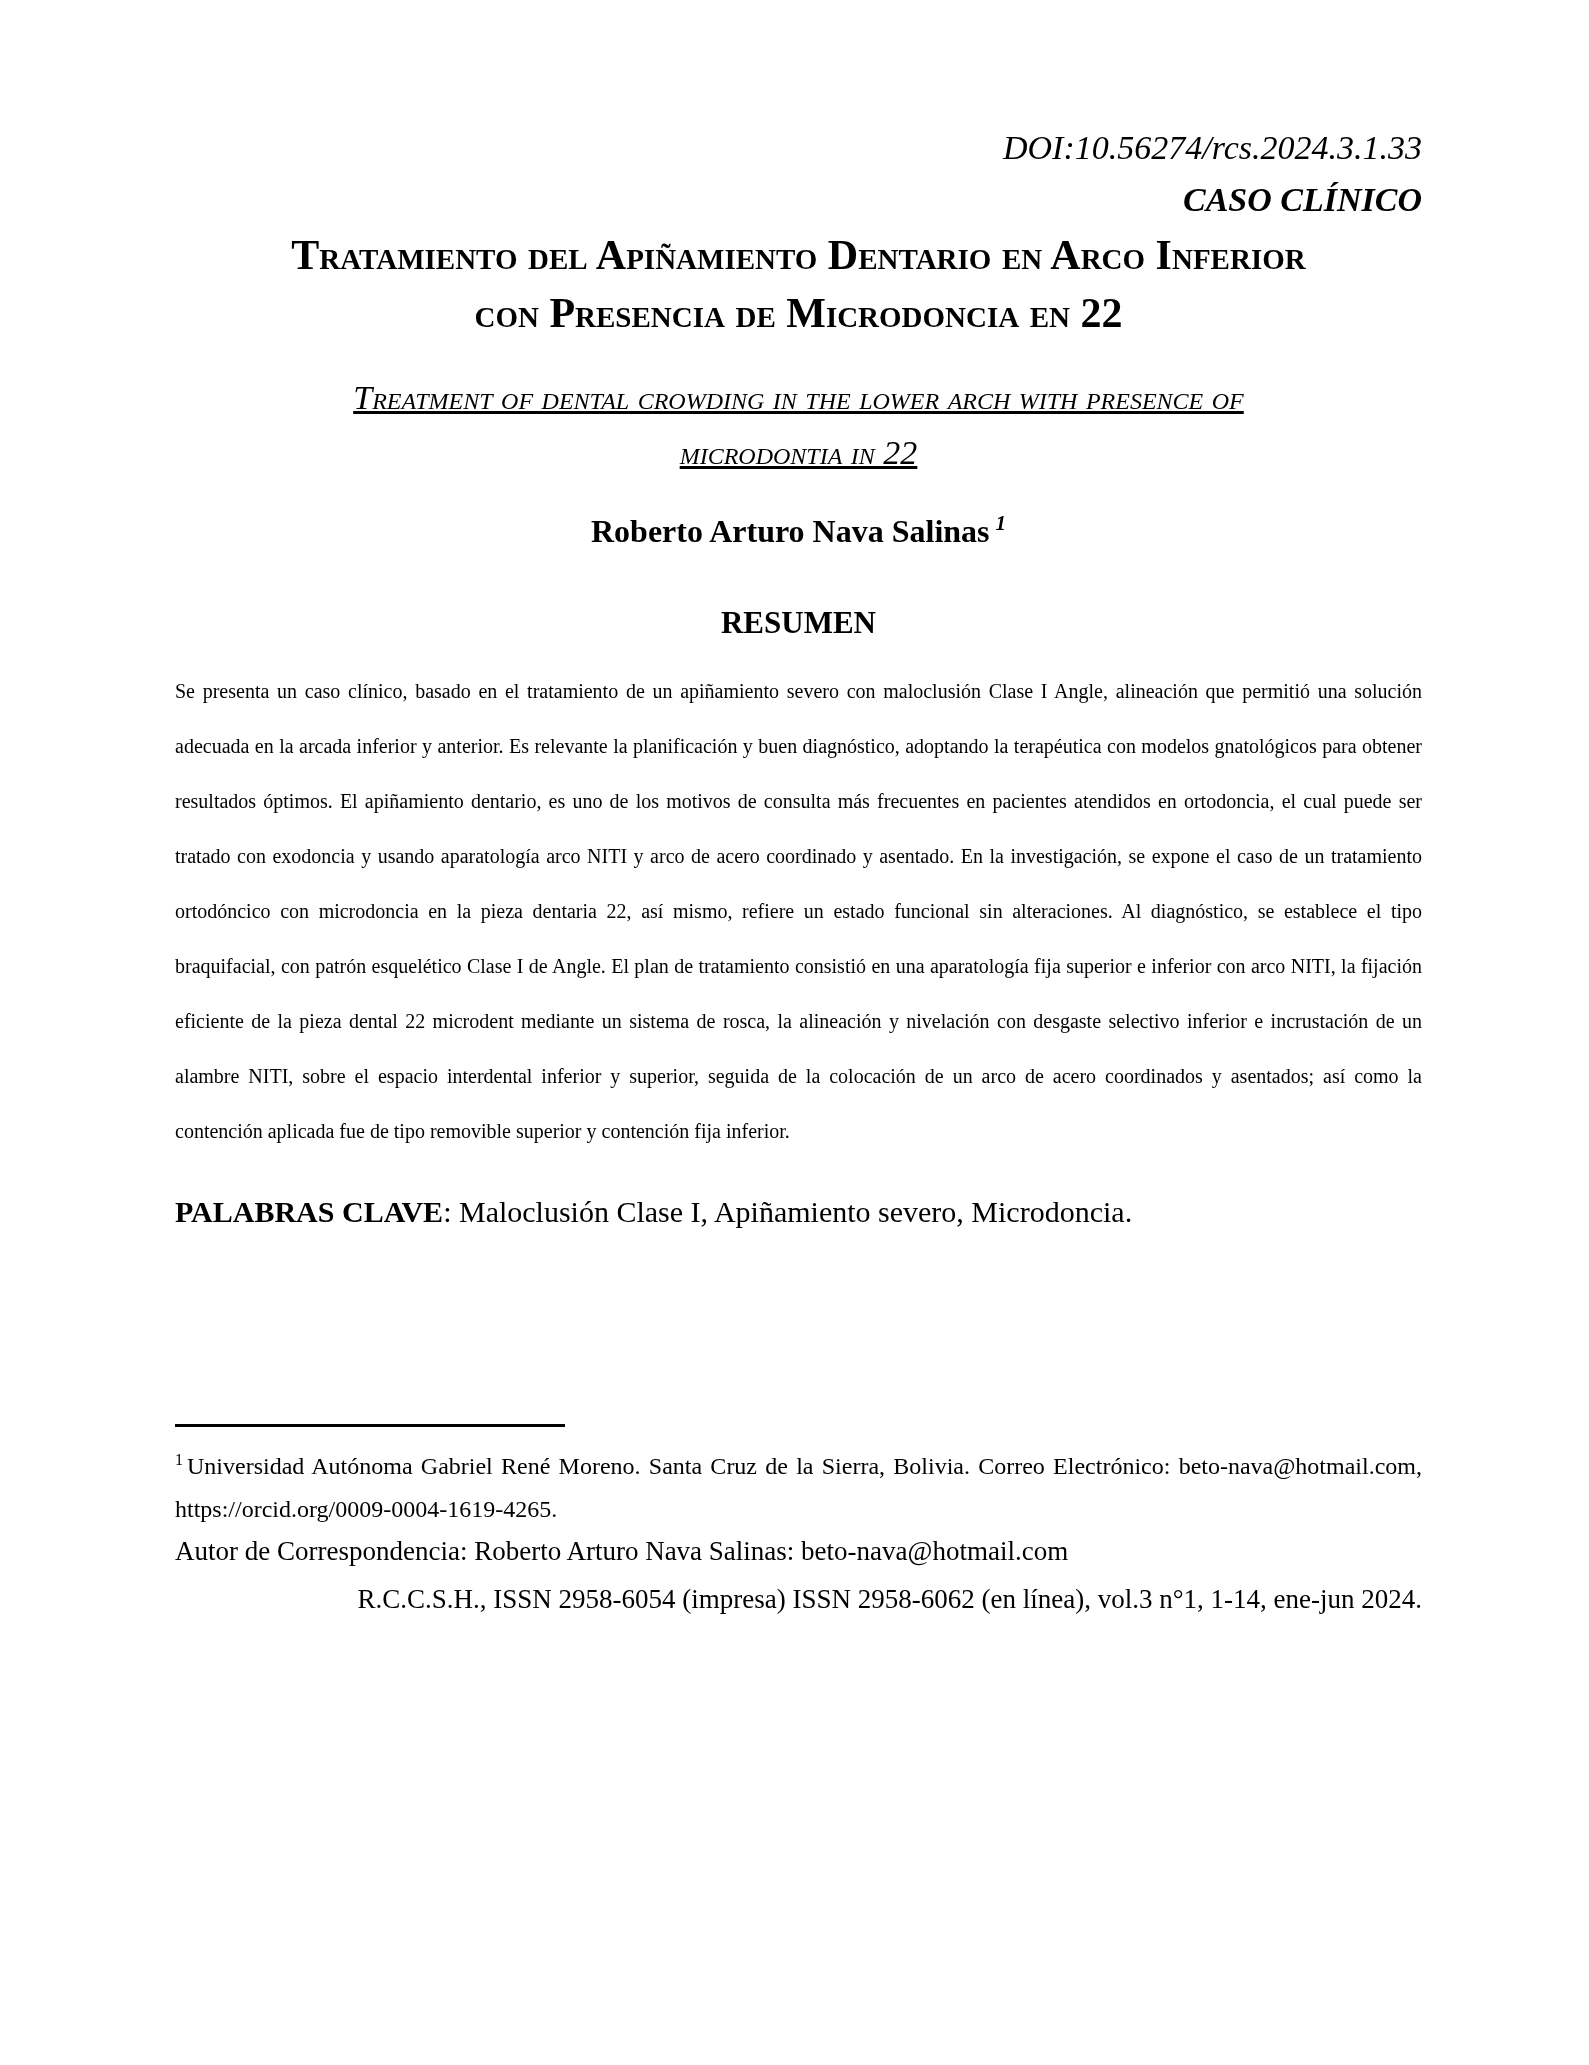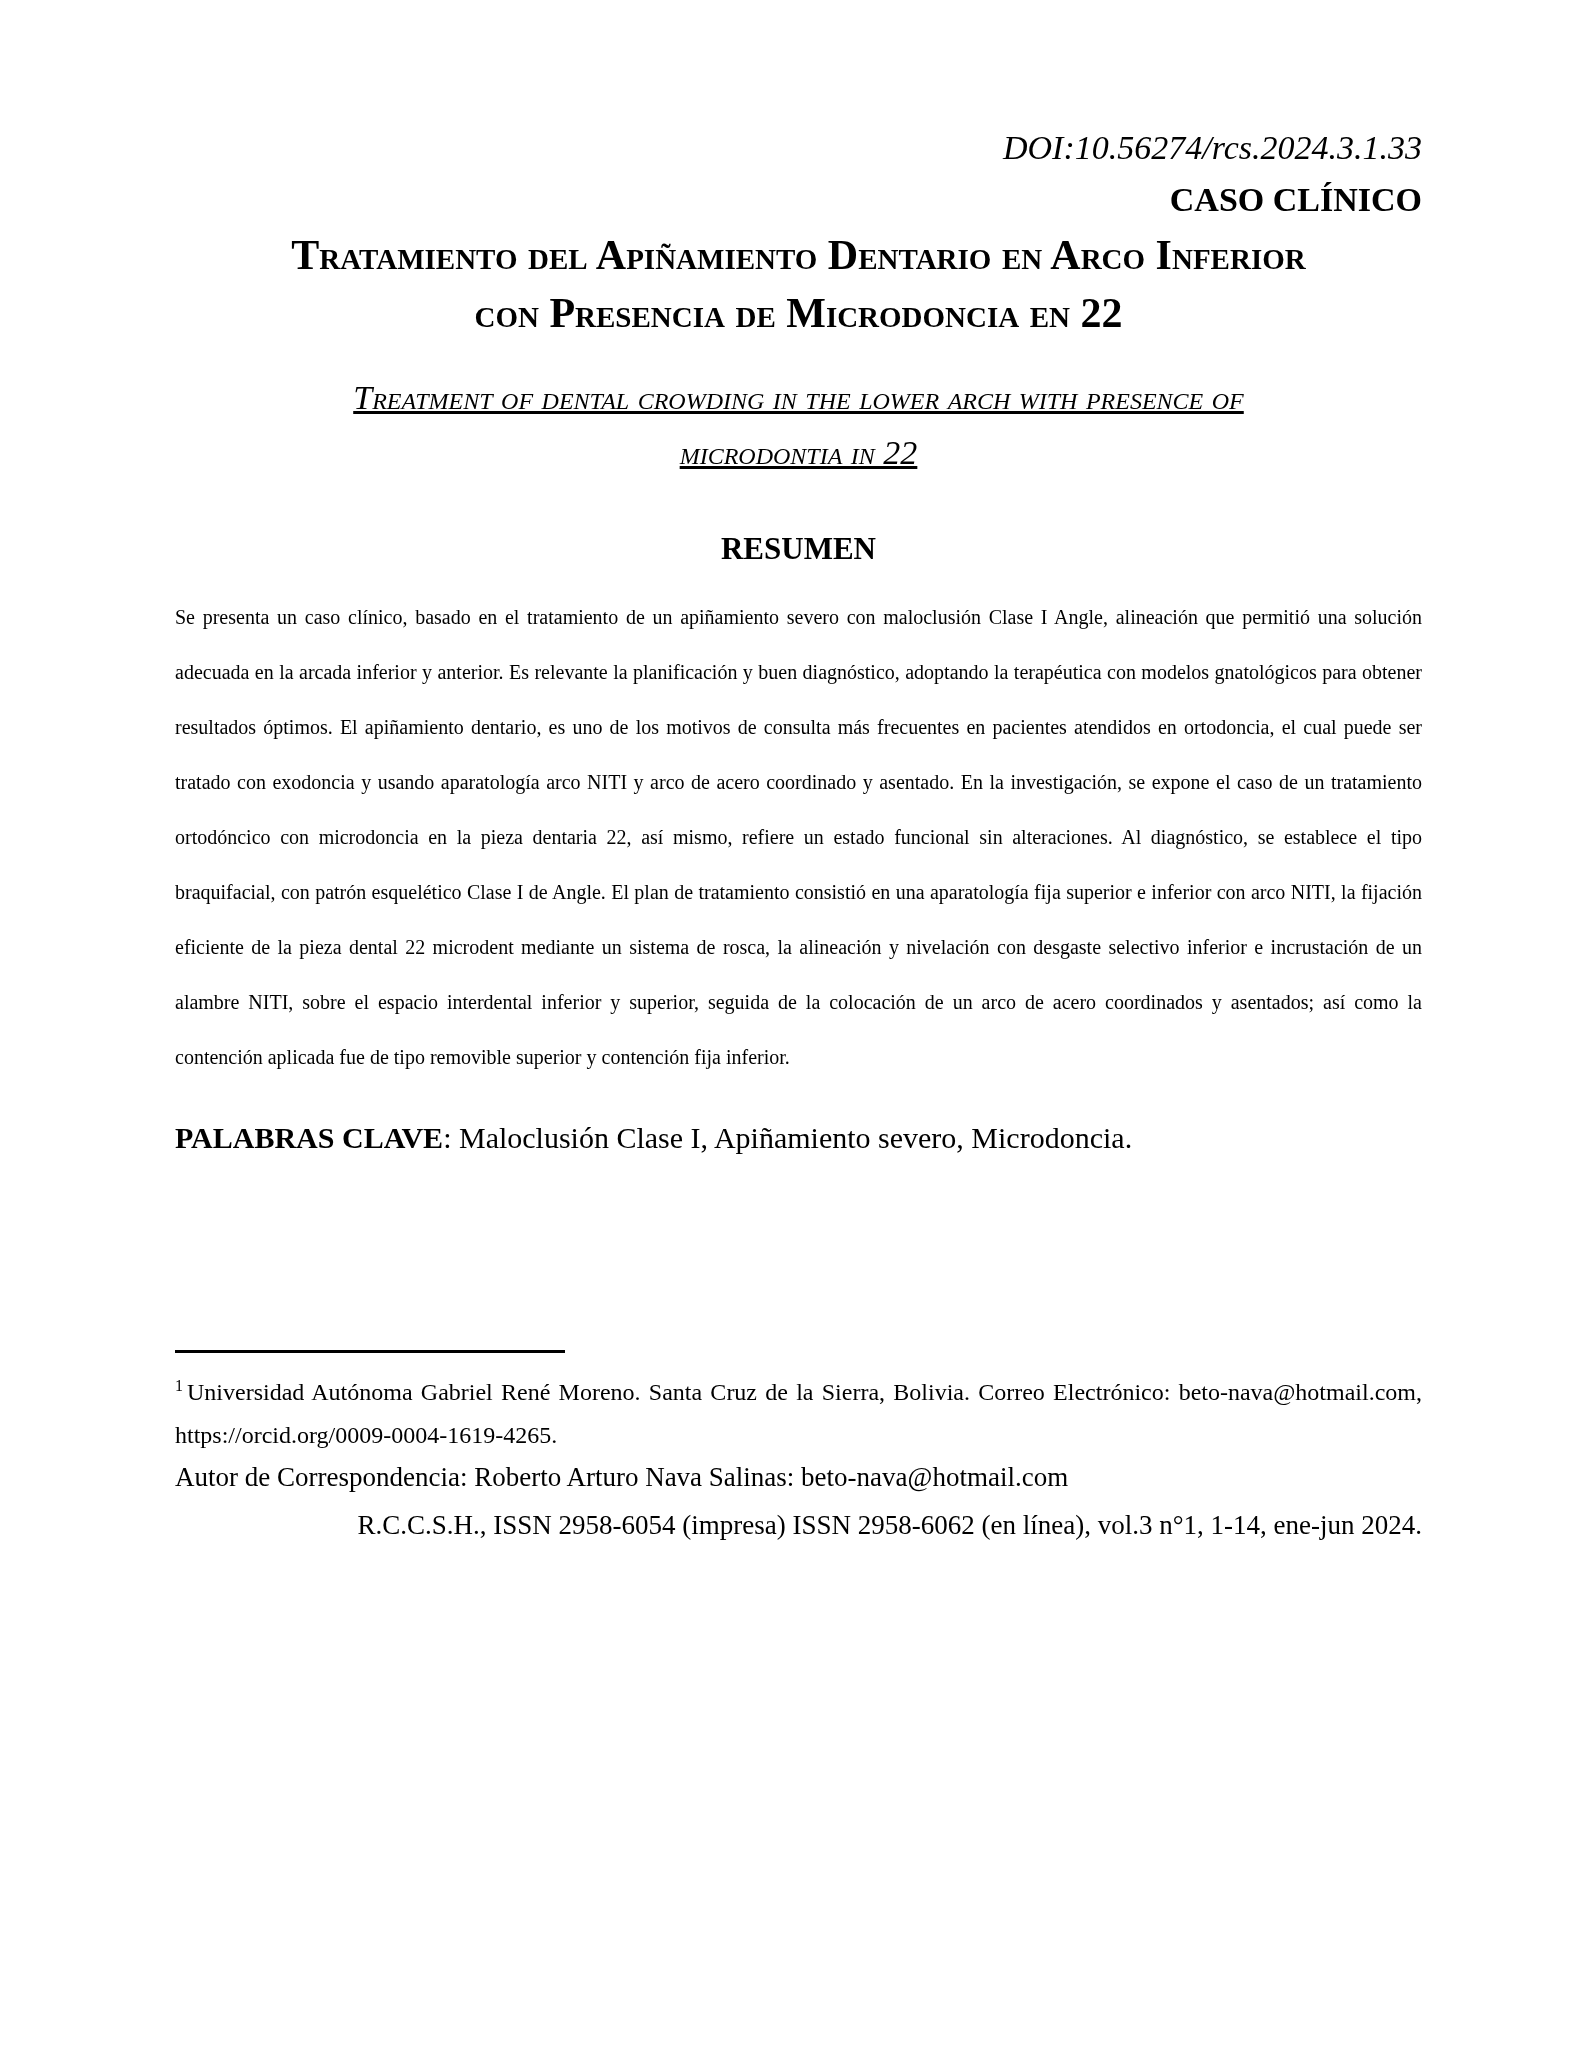--- a/index.html
+++ b/index.html
@@ -23,20 +23,21 @@
     margin-top: 127px;
     font-size: 34px;
     line-height: 42px;
     font-style: italic;
     text-align: right;
   }
   .article-type {
     margin-top: 10px;
     font-size: 34px;
     line-height: 42px;
+    font-style: italic;
     font-weight: bold;
     text-align: right;
   }
   .title-es {
     margin: 5px 0 0 0;
     font-size: 42px;
     line-height: 58px;
     font-weight: bold;
     font-variant: small-caps;
     text-align: center;
@@ -140,20 +141,23 @@
   <h1 class="title-es">
     <span style="display:block">Tratamiento del Apiñamiento Dentario en Arco Inferior</span>
     <span style="display:block">con Presencia de Microdoncia en 22</span>
   </h1>
 
   <h2 class="title-en">
     <span style="display:block">Treatment of dental crowding in the lower arch with presence of</span>
     <span style="display:block">microdontia in 22</span>
   </h2>
 
+  <div class="author">
+    <span>Roberto Arturo Nava Salinas</span><sup>1</sup>
+  </div>
 
   <h3 class="resumen-heading">RESUMEN</h3>
 
   <p class="abstract">Se presenta un caso clínico, basado en el tratamiento de un apiñamiento severo con maloclusión Clase I Angle, alineación que permitió una solución adecuada en la arcada inferior y anterior. Es relevante la planificación y buen diagnóstico, adoptando la terapéutica con modelos gnatológicos para obtener resultados óptimos. El apiñamiento dentario, es uno de los motivos de consulta más frecuentes en pacientes atendidos en ortodoncia, el cual puede ser tratado con exodoncia y usando aparatología arco NITI y arco de acero coordinado y asentado. En la investigación, se expone el caso de un tratamiento ortodóncico con microdoncia en la pieza dentaria 22, así mismo, refiere un estado funcional sin alteraciones. Al diagnóstico, se establece el tipo braquifacial, con patrón esquelético Clase I de Angle. El plan de tratamiento consistió en una aparatología fija superior e inferior con arco NITI, la fijación eficiente de la pieza dental 22 microdent mediante un sistema de rosca, la alineación y nivelación con desgaste selectivo inferior e incrustación de un alambre NITI, sobre el espacio interdental inferior y superior, seguida de la colocación de un arco de acero coordinados y asentados; así como la contención aplicada fue de tipo removible superior y contención fija inferior.</p>
 
   <p class="keywords">
     <span class="kw-label">PALABRAS CLAVE</span><span>: Maloclusión Clase I, Apiñamiento severo, Microdoncia.</span>
   </p>
 
   <div class="footnote-sep"></div>

